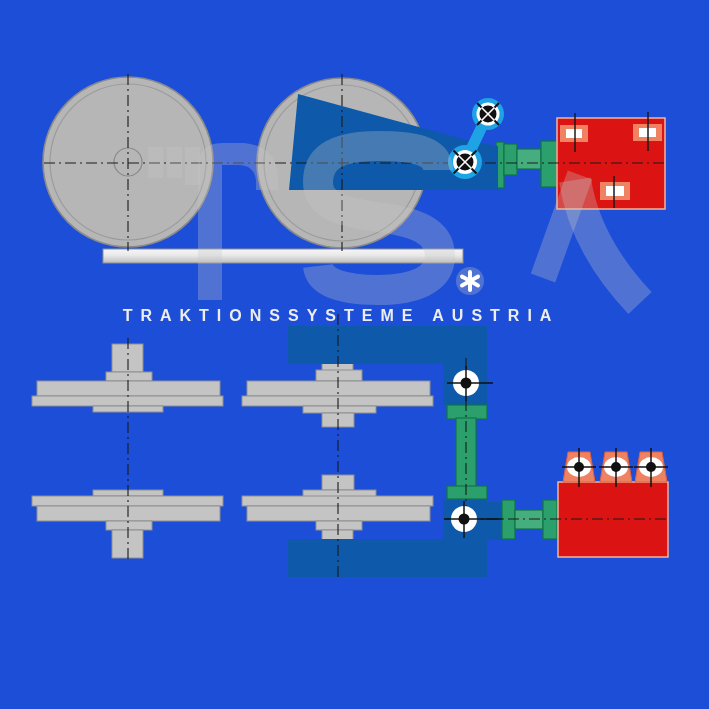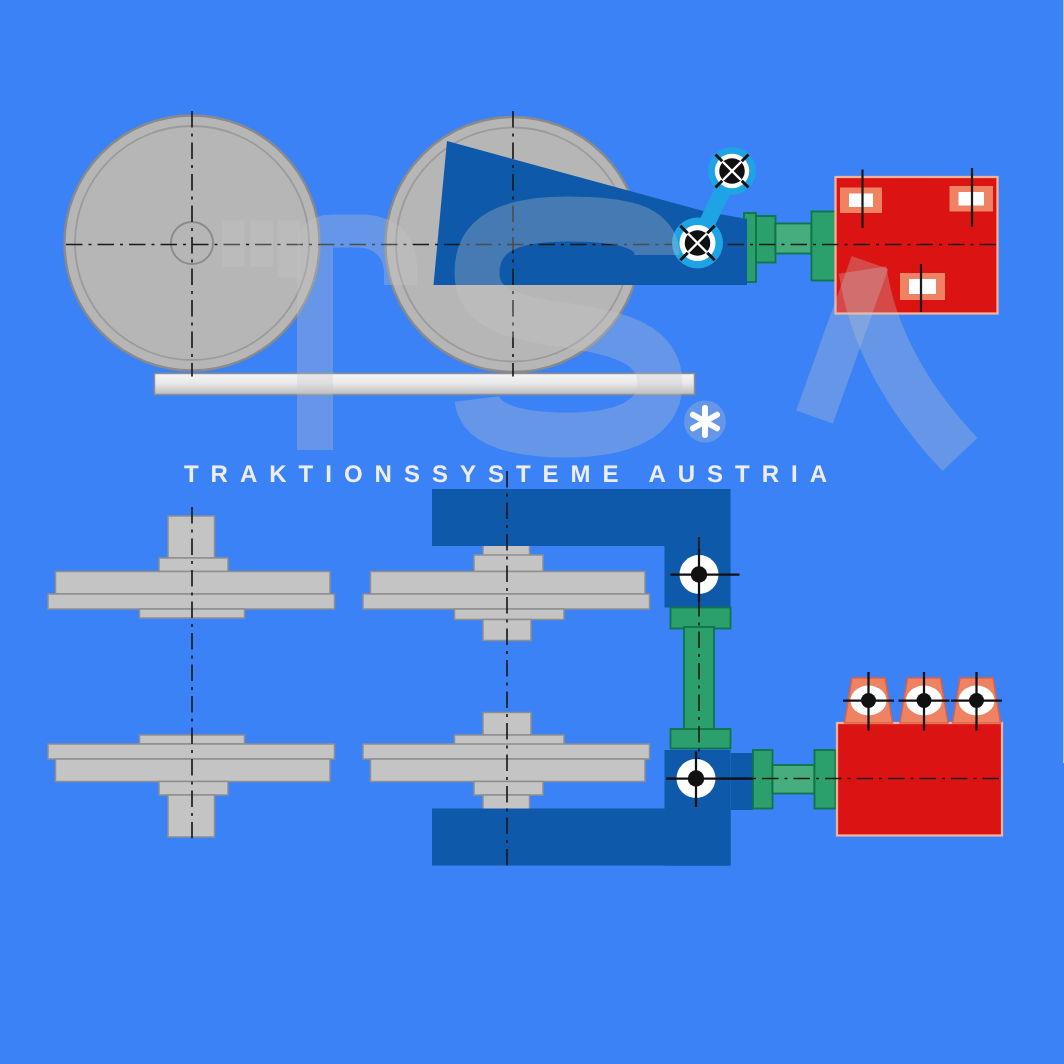--- a/index.html
+++ b/index.html
@@ -1,16 +1,16 @@
 <!DOCTYPE html>
 <html><head>
 <meta charset="utf-8">
 <style>
   html,body{margin:0;padding:0;background:#ffffff;}
-  .canvas{position:relative;width:709px;height:709px;background:#3b82f6;overflow:hidden;
+  .canvas{position:relative;width:709px;height:709px;background:#1d4ed8;overflow:hidden;
           font-family:"Liberation Sans", sans-serif;}
   svg{display:block;}
   text.wm{font-family:"Liberation Sans", sans-serif;font-weight:bold;}
 </style>
 </head>
 <body>
 
 <div class="canvas">
 <svg width="709" height="709" viewBox="0 0 709 709">
   <defs>

